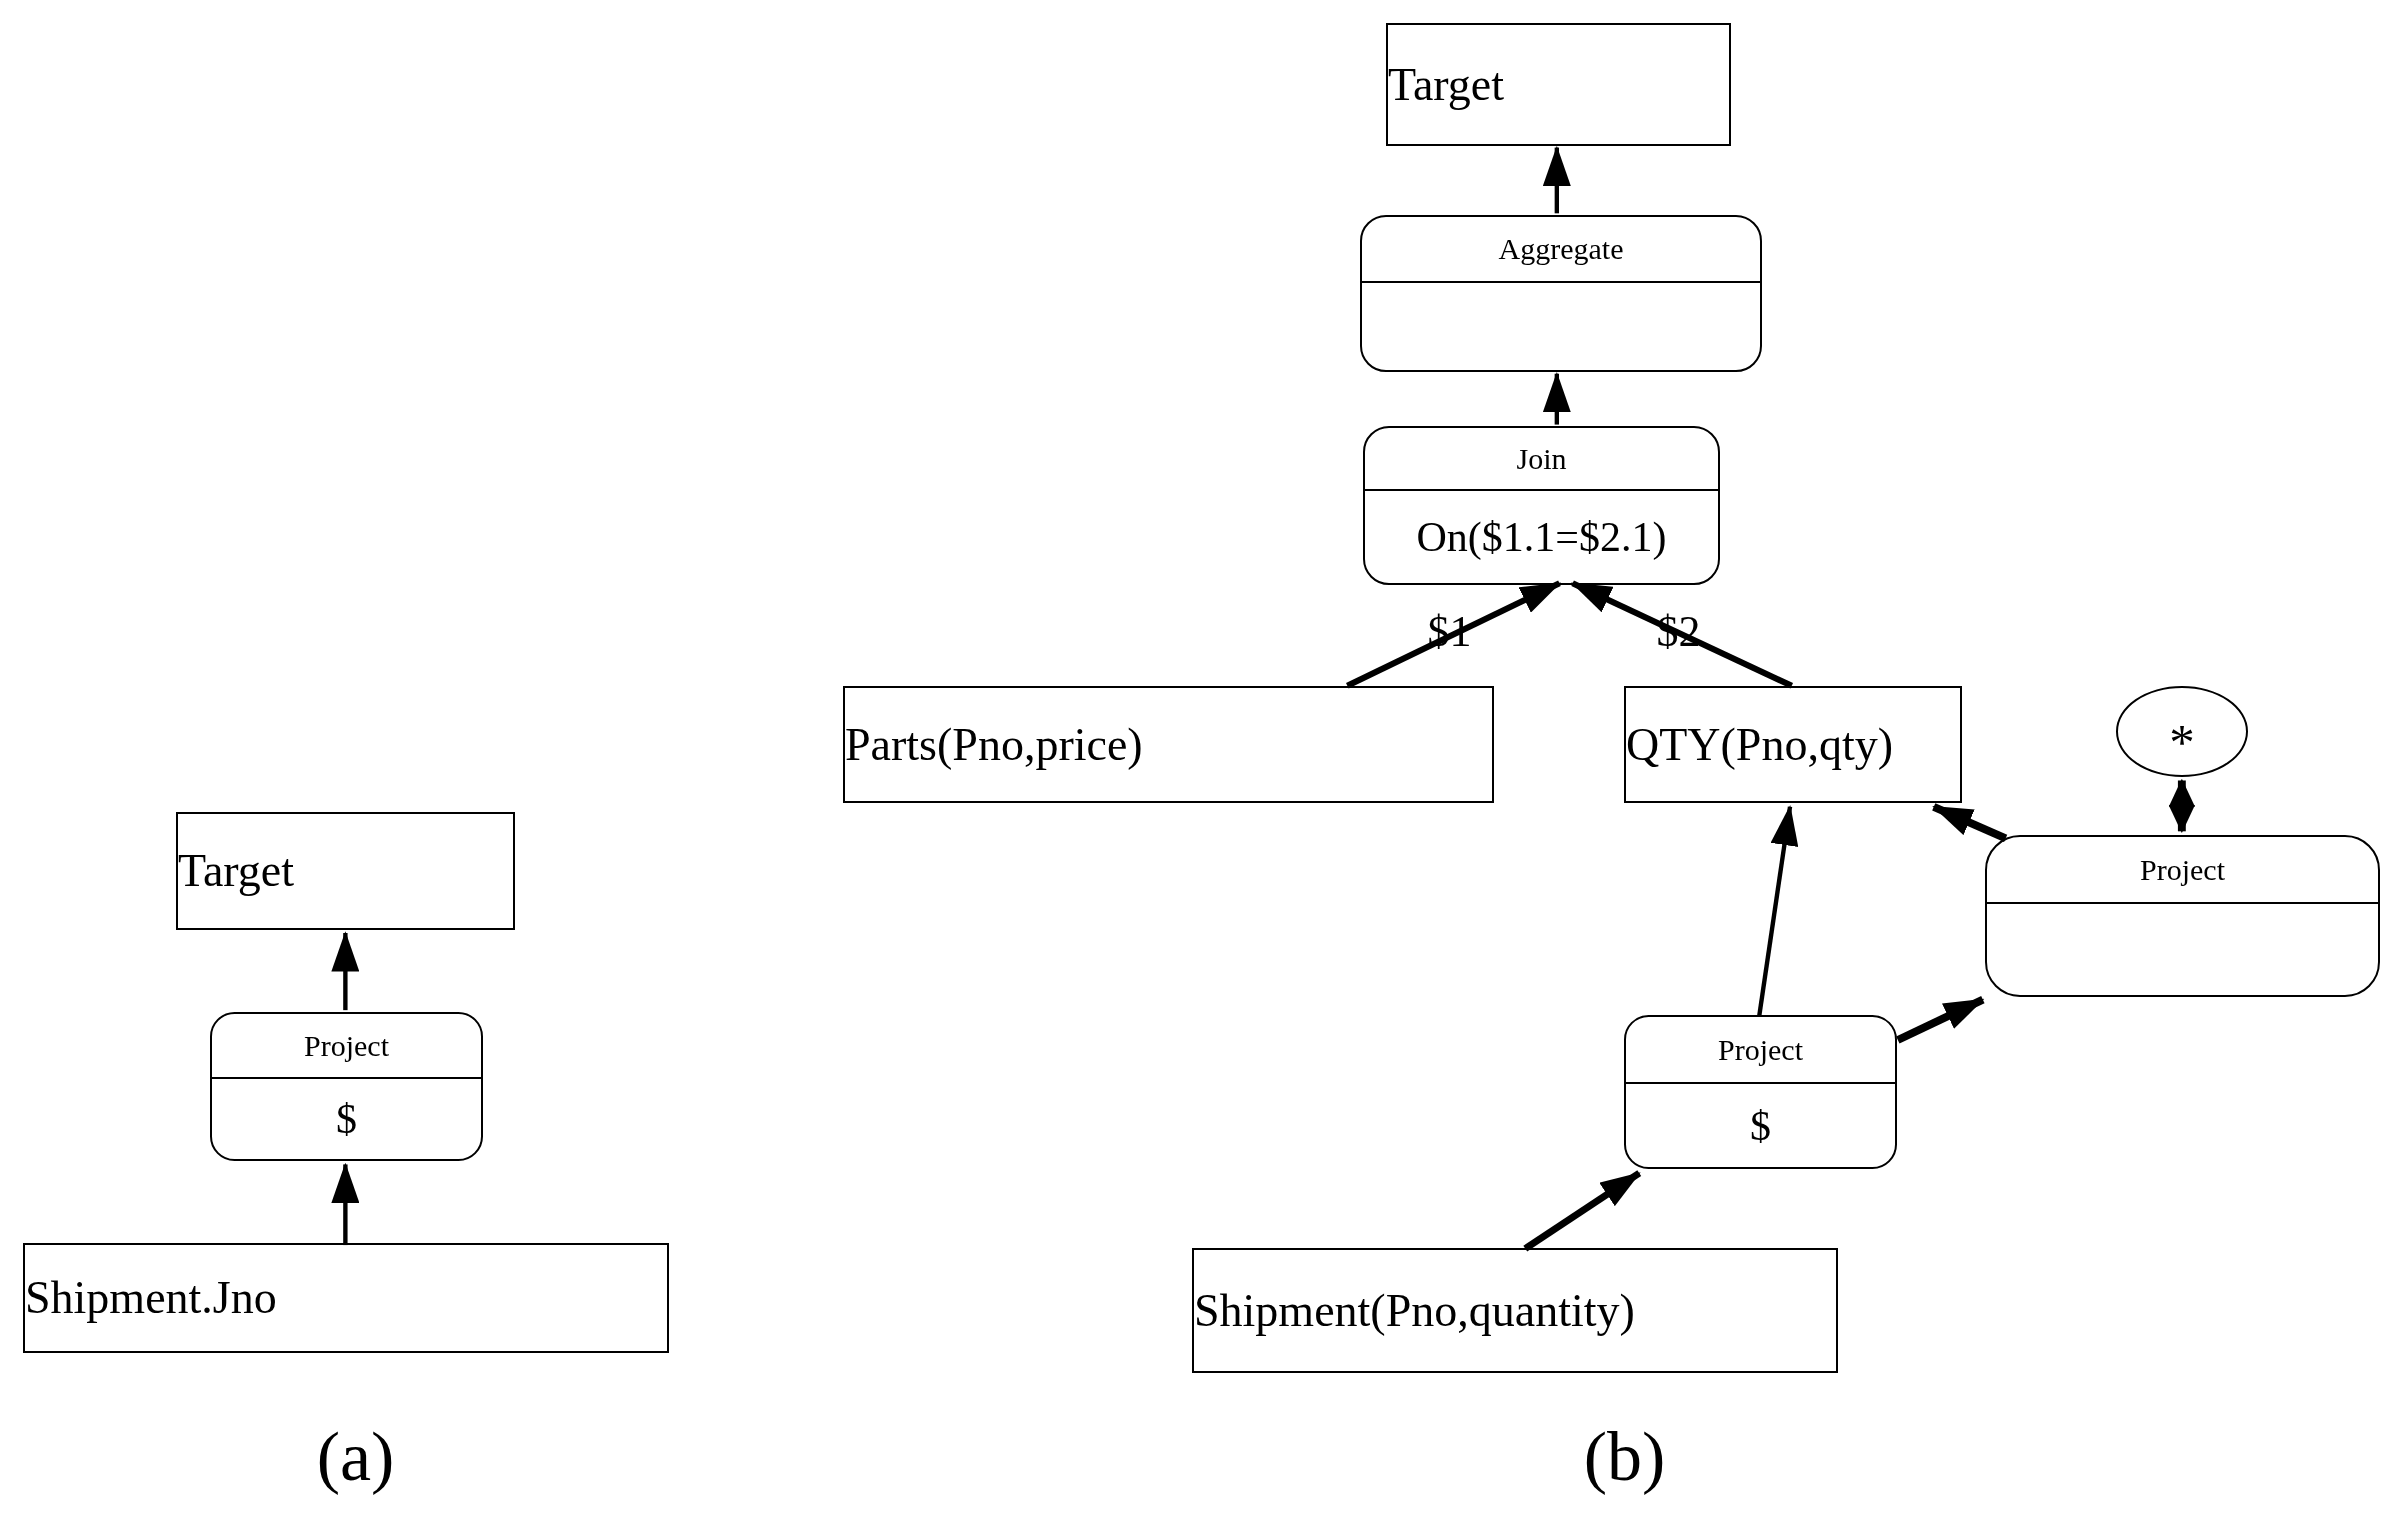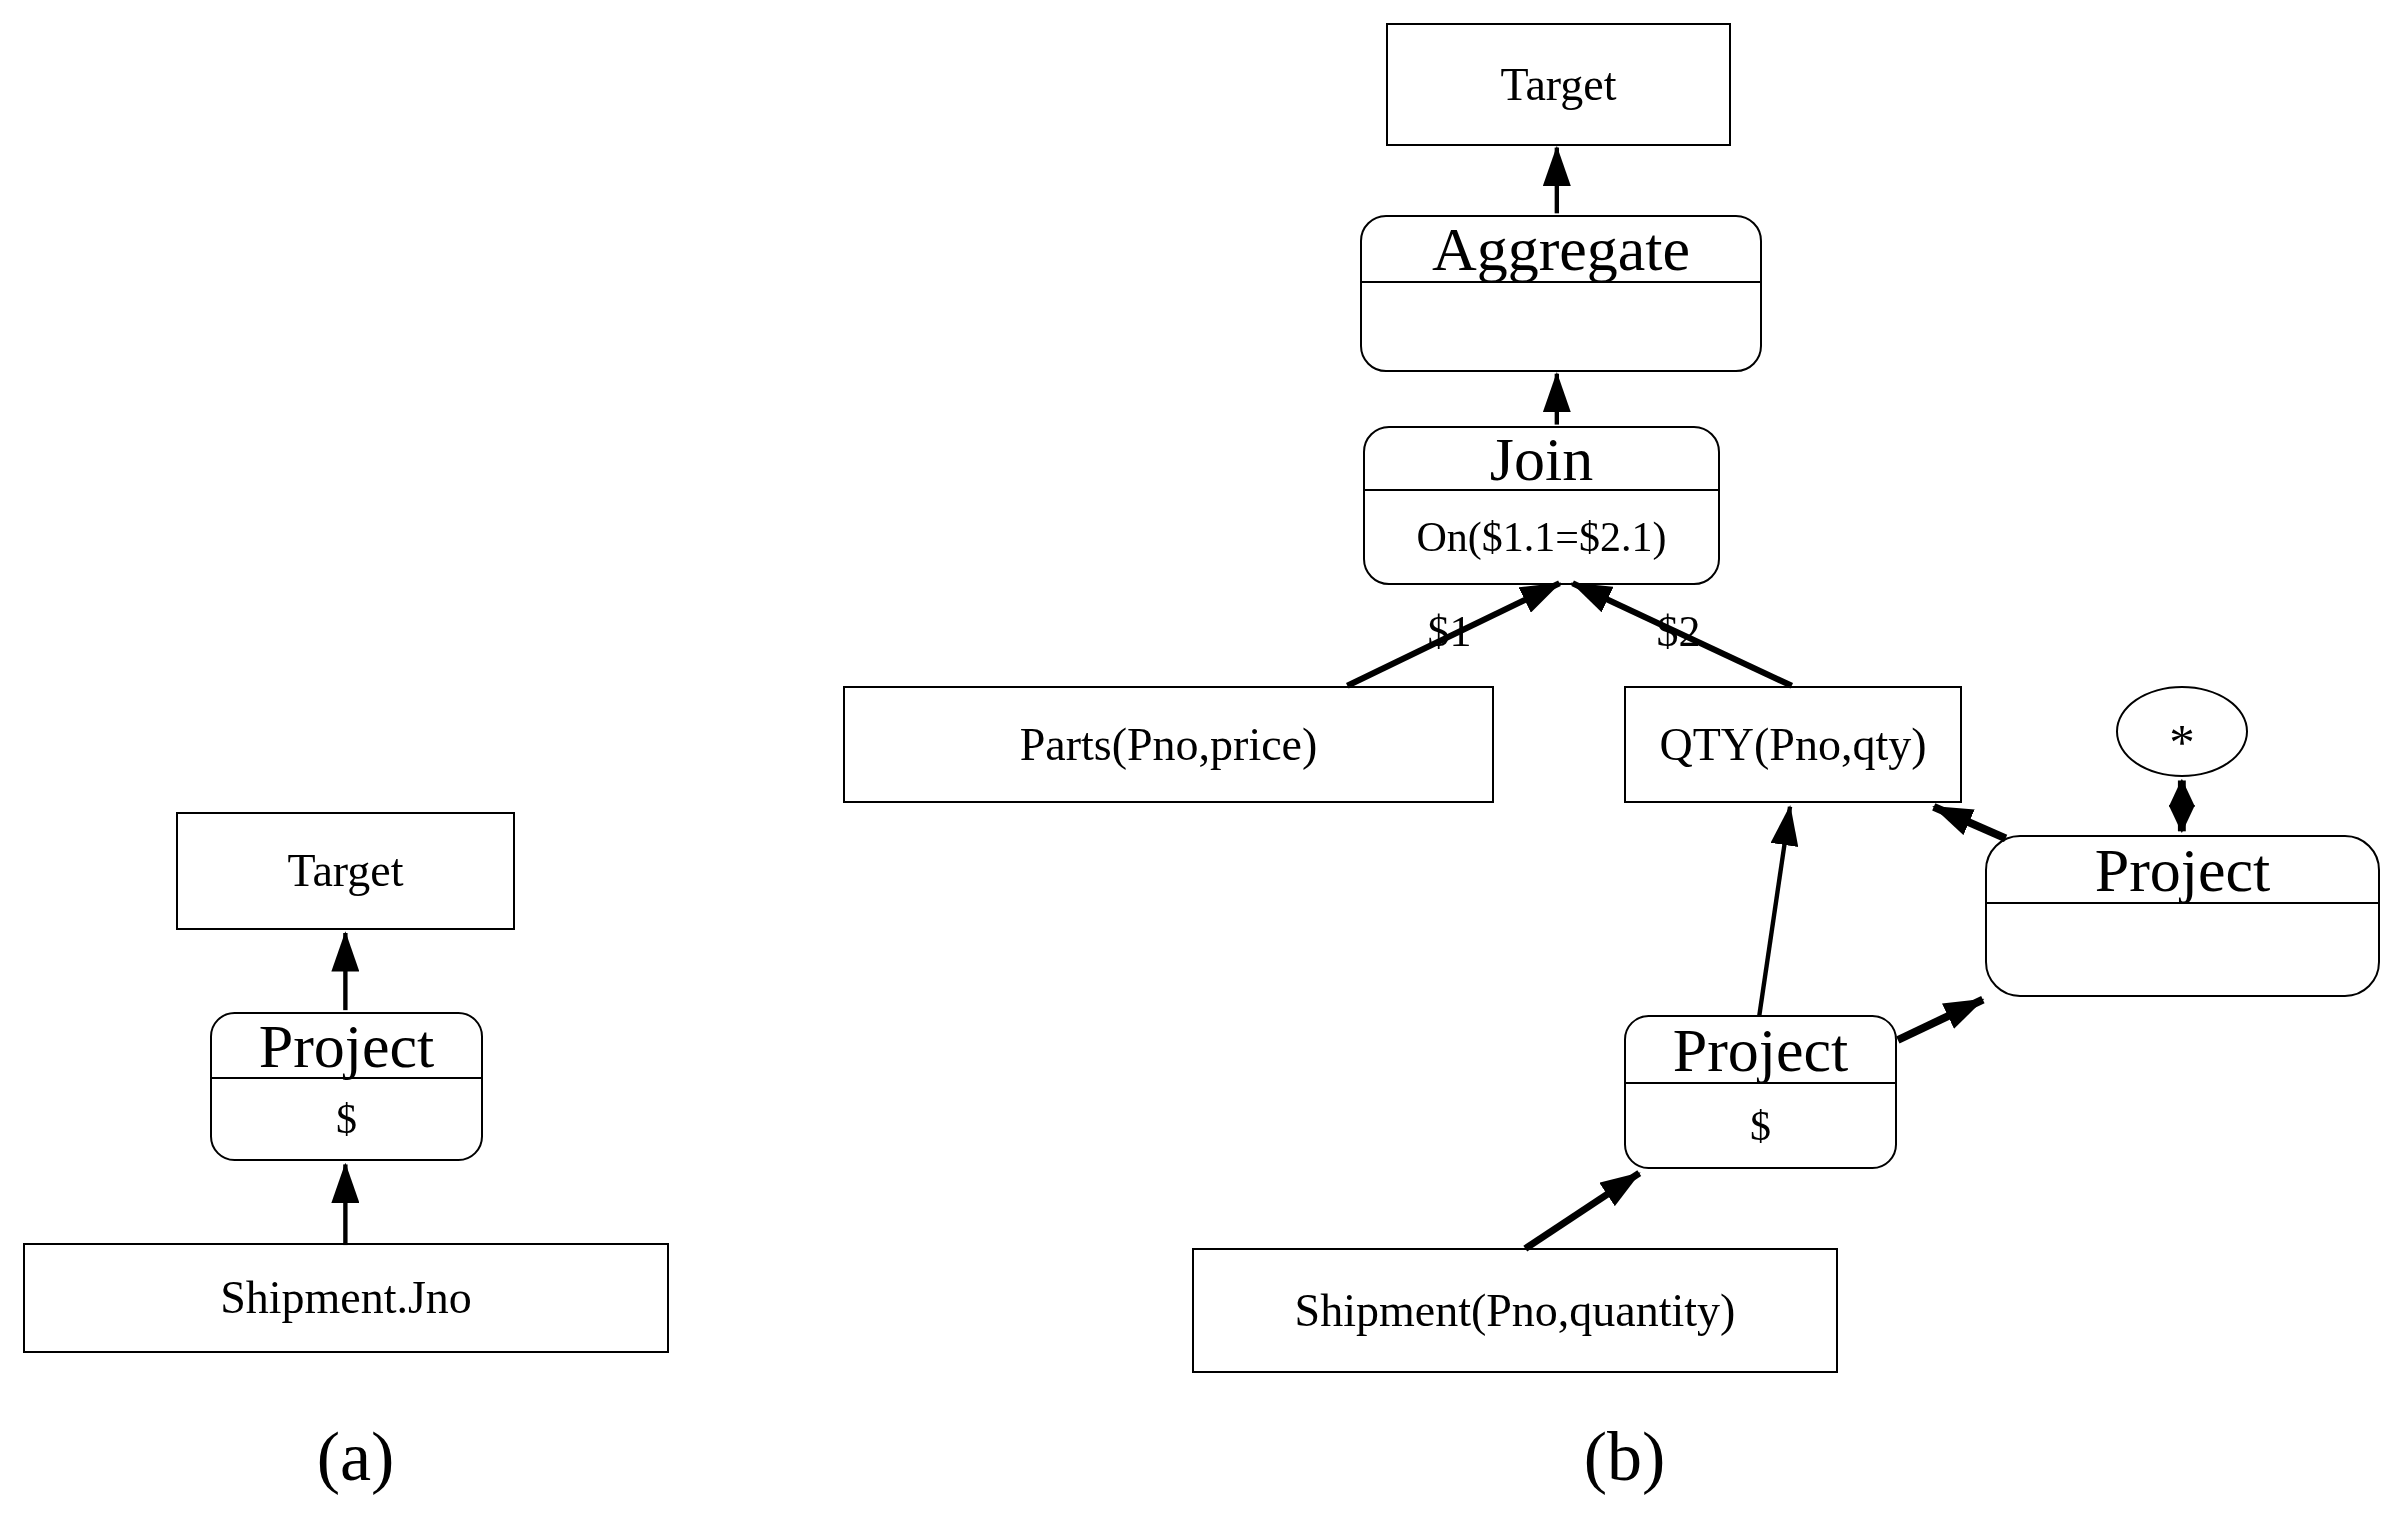--- a/index.html
+++ b/index.html
@@ -9,37 +9,37 @@
     background:#ffffff;
     font-family:"Liberation Serif","DejaVu Serif",serif;
     color:#000;
     overflow:hidden;
   }
   .rect-node{
     position:absolute;
     border:2.6px solid #000;
     background:#fff;
     box-sizing:border-box;
-    display:flex;align-items:center;justify-content:center;
+    display:flex;align-items:center;
     font-size:46px;line-height:1;
   }
   .round-node{
     position:absolute;
     border:2.6px solid #000;
     border-radius:26px;
     background:#fff;
     box-sizing:border-box;
     display:flex;flex-direction:column;
     overflow:hidden;
   }
   .round-title{
     flex:0 0 auto;
     display:flex;align-items:center;justify-content:center;
     border-bottom:2.6px solid #000;
-    font-size:62px;line-height:1;
+    font-size:30px;line-height:1;
   }
   .round-body{
     flex:1 1 auto;
     display:flex;align-items:center;justify-content:center;
     font-size:42px;line-height:1;
   }
   .ellipse-node{
     position:absolute;
     border:2.6px solid #000;
     border-radius:50%;

